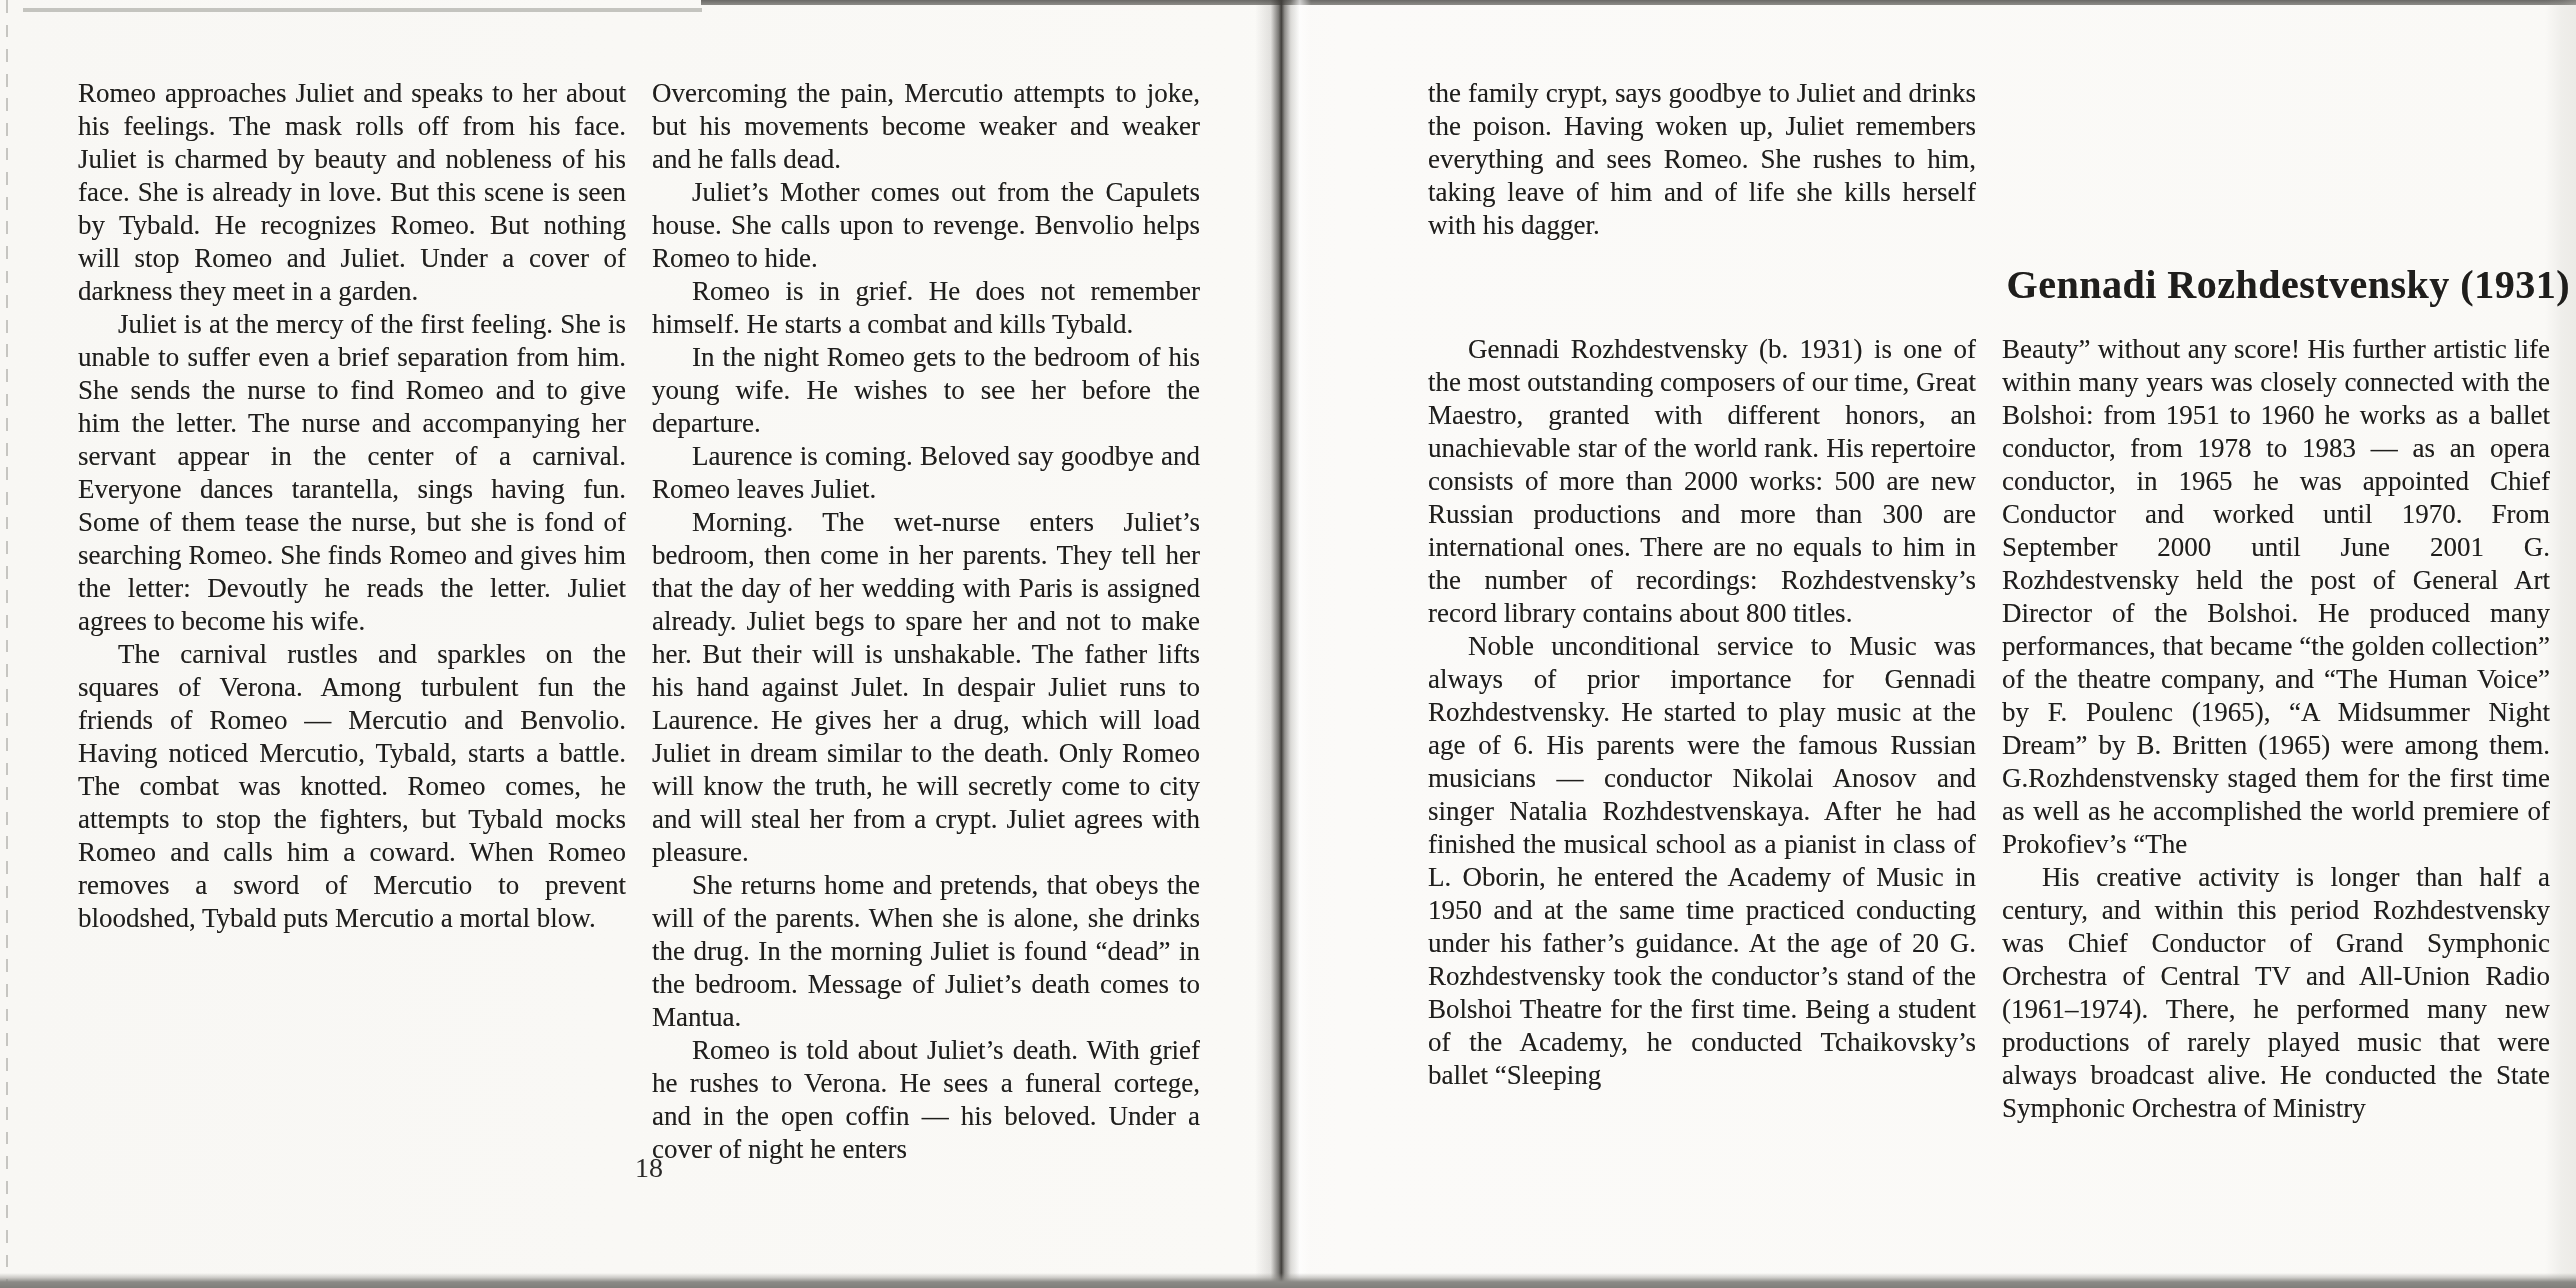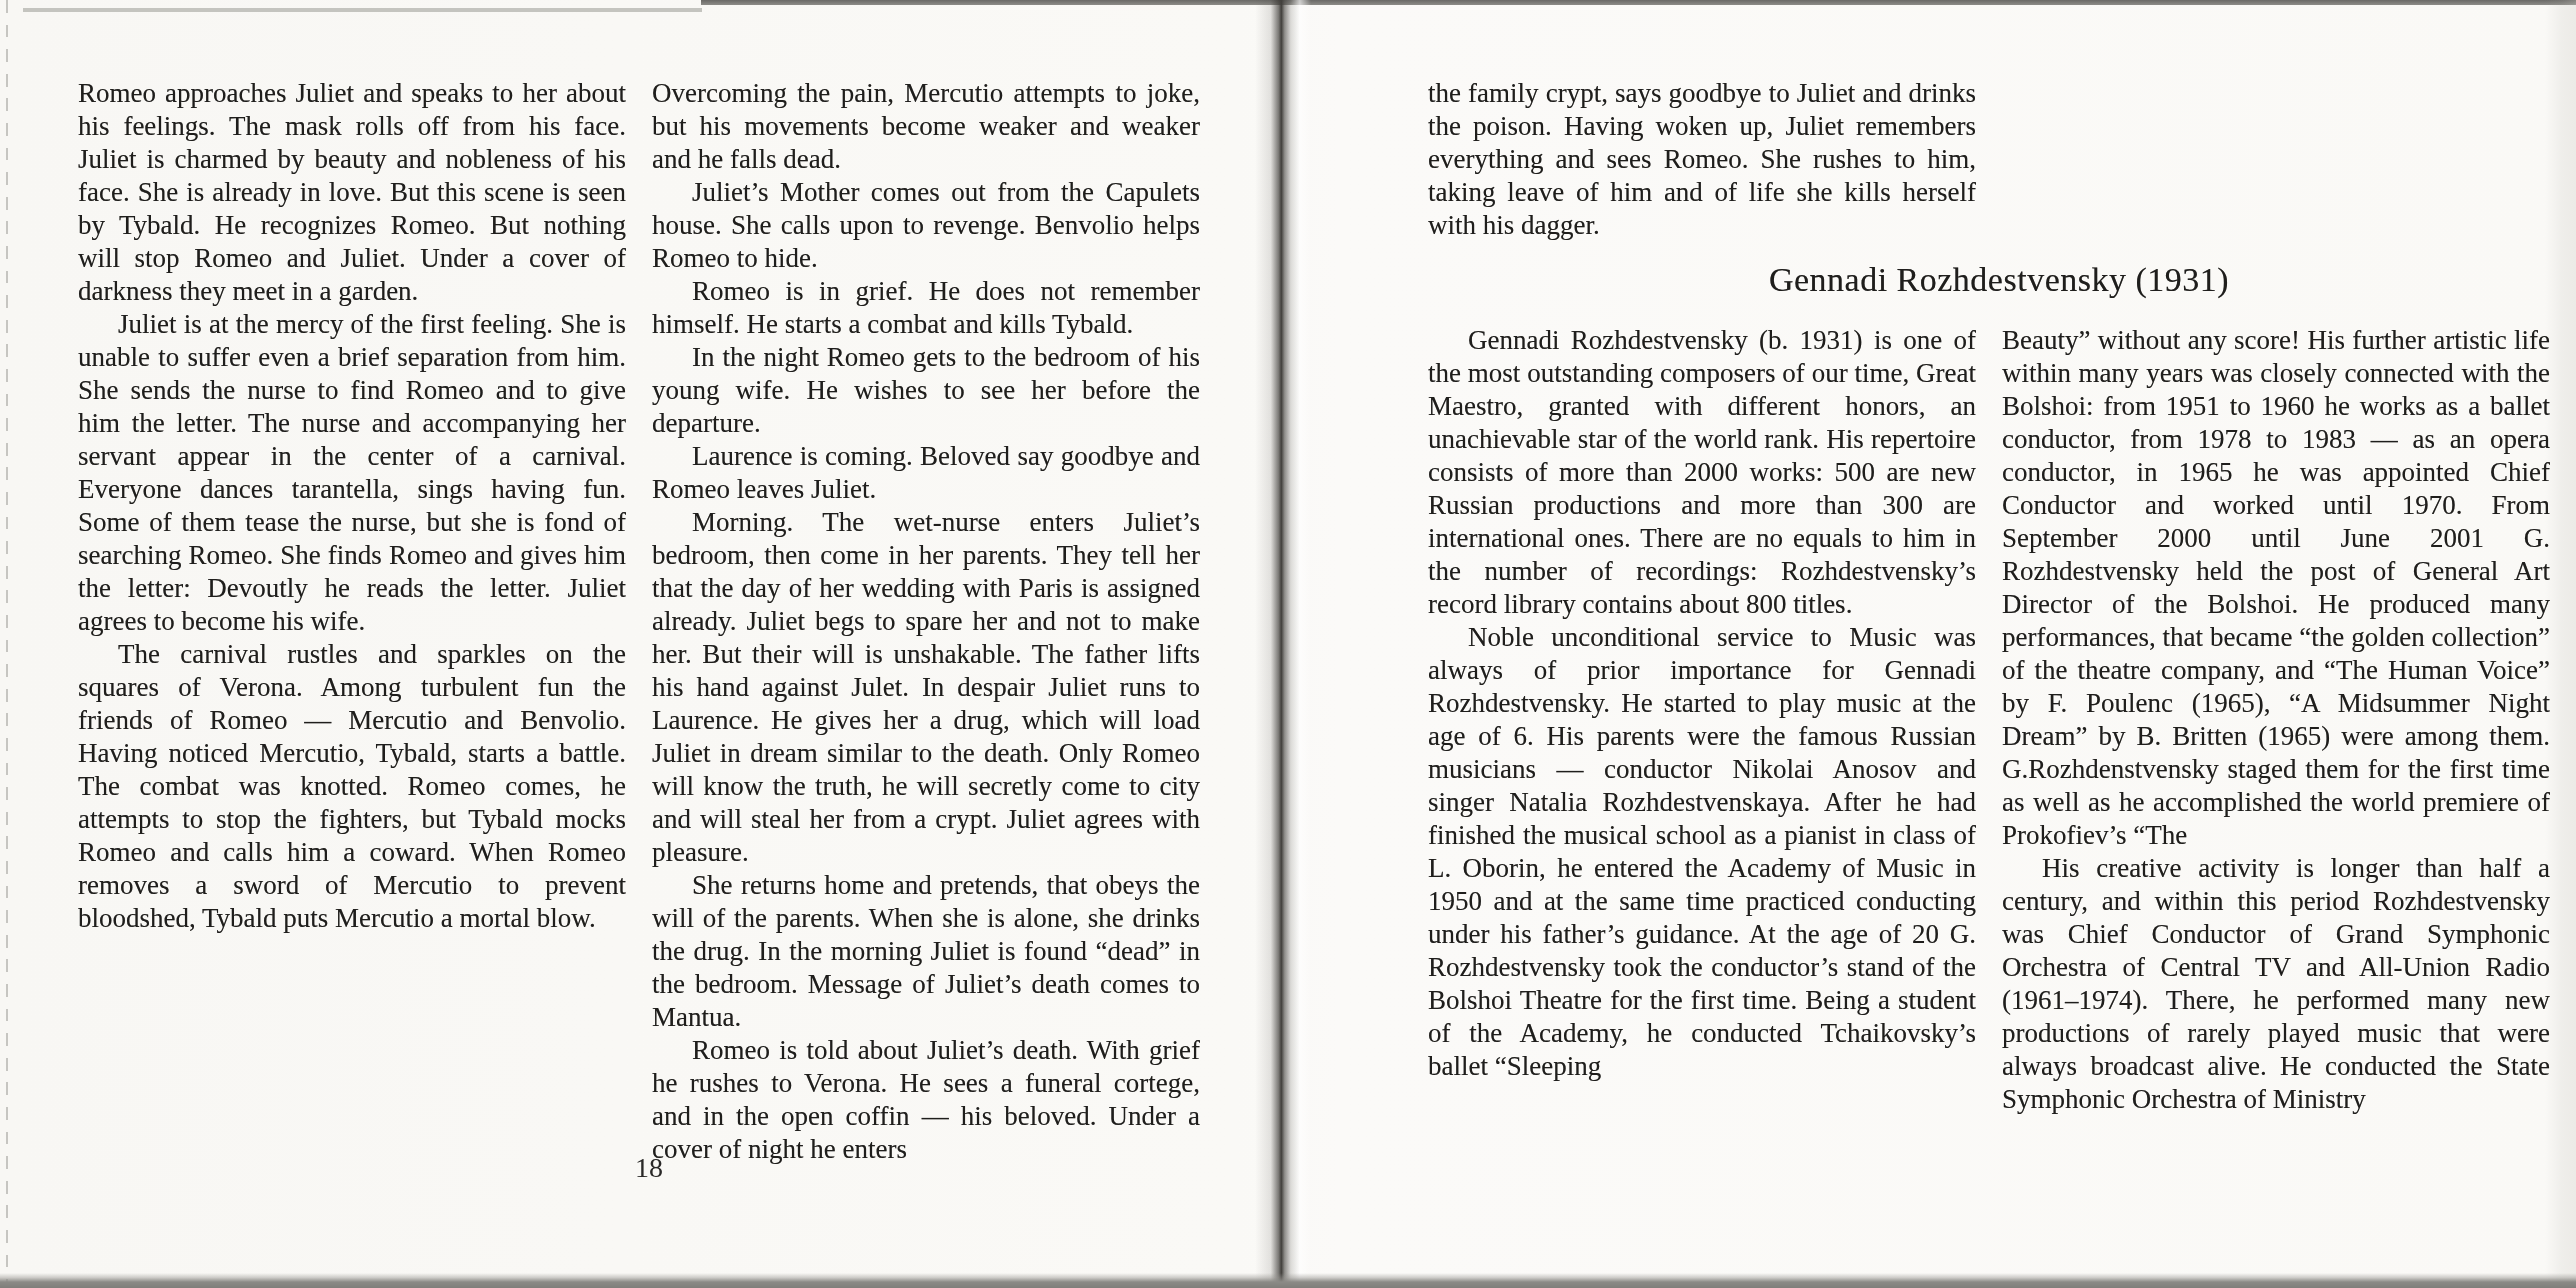--- a/index.html
+++ b/index.html
@@ -59,23 +59,23 @@
     margin: 0;
     font-size: 27px;
     line-height: 33px;
     text-align: justify;
     hyphens: auto; -webkit-hyphens: auto;
     text-shadow: 0 0 0.5px rgba(25,24,22,.4);
   }
   .col p.indent { text-indent: 40px; }
   .heading {
     margin: 19px 0 24.6px 0;
-    font-size: 34px;
-    font-weight: normal;
-    text-align: center;
+    font-size: 40px;
+    font-weight: bold;
+    text-align: right;
     letter-spacing: 0.5px;
     text-shadow: 0 0 0.5px rgba(20,19,18,.5);
   }
   .pagenum {
     position: absolute; top: 1152px; width: 1142px;
     text-align: center; font-size: 28px; color: #2a2928;
   }
   .pn-18 { left: 78px; }
   .pn-19 { left: 1359px; }
 </style>

